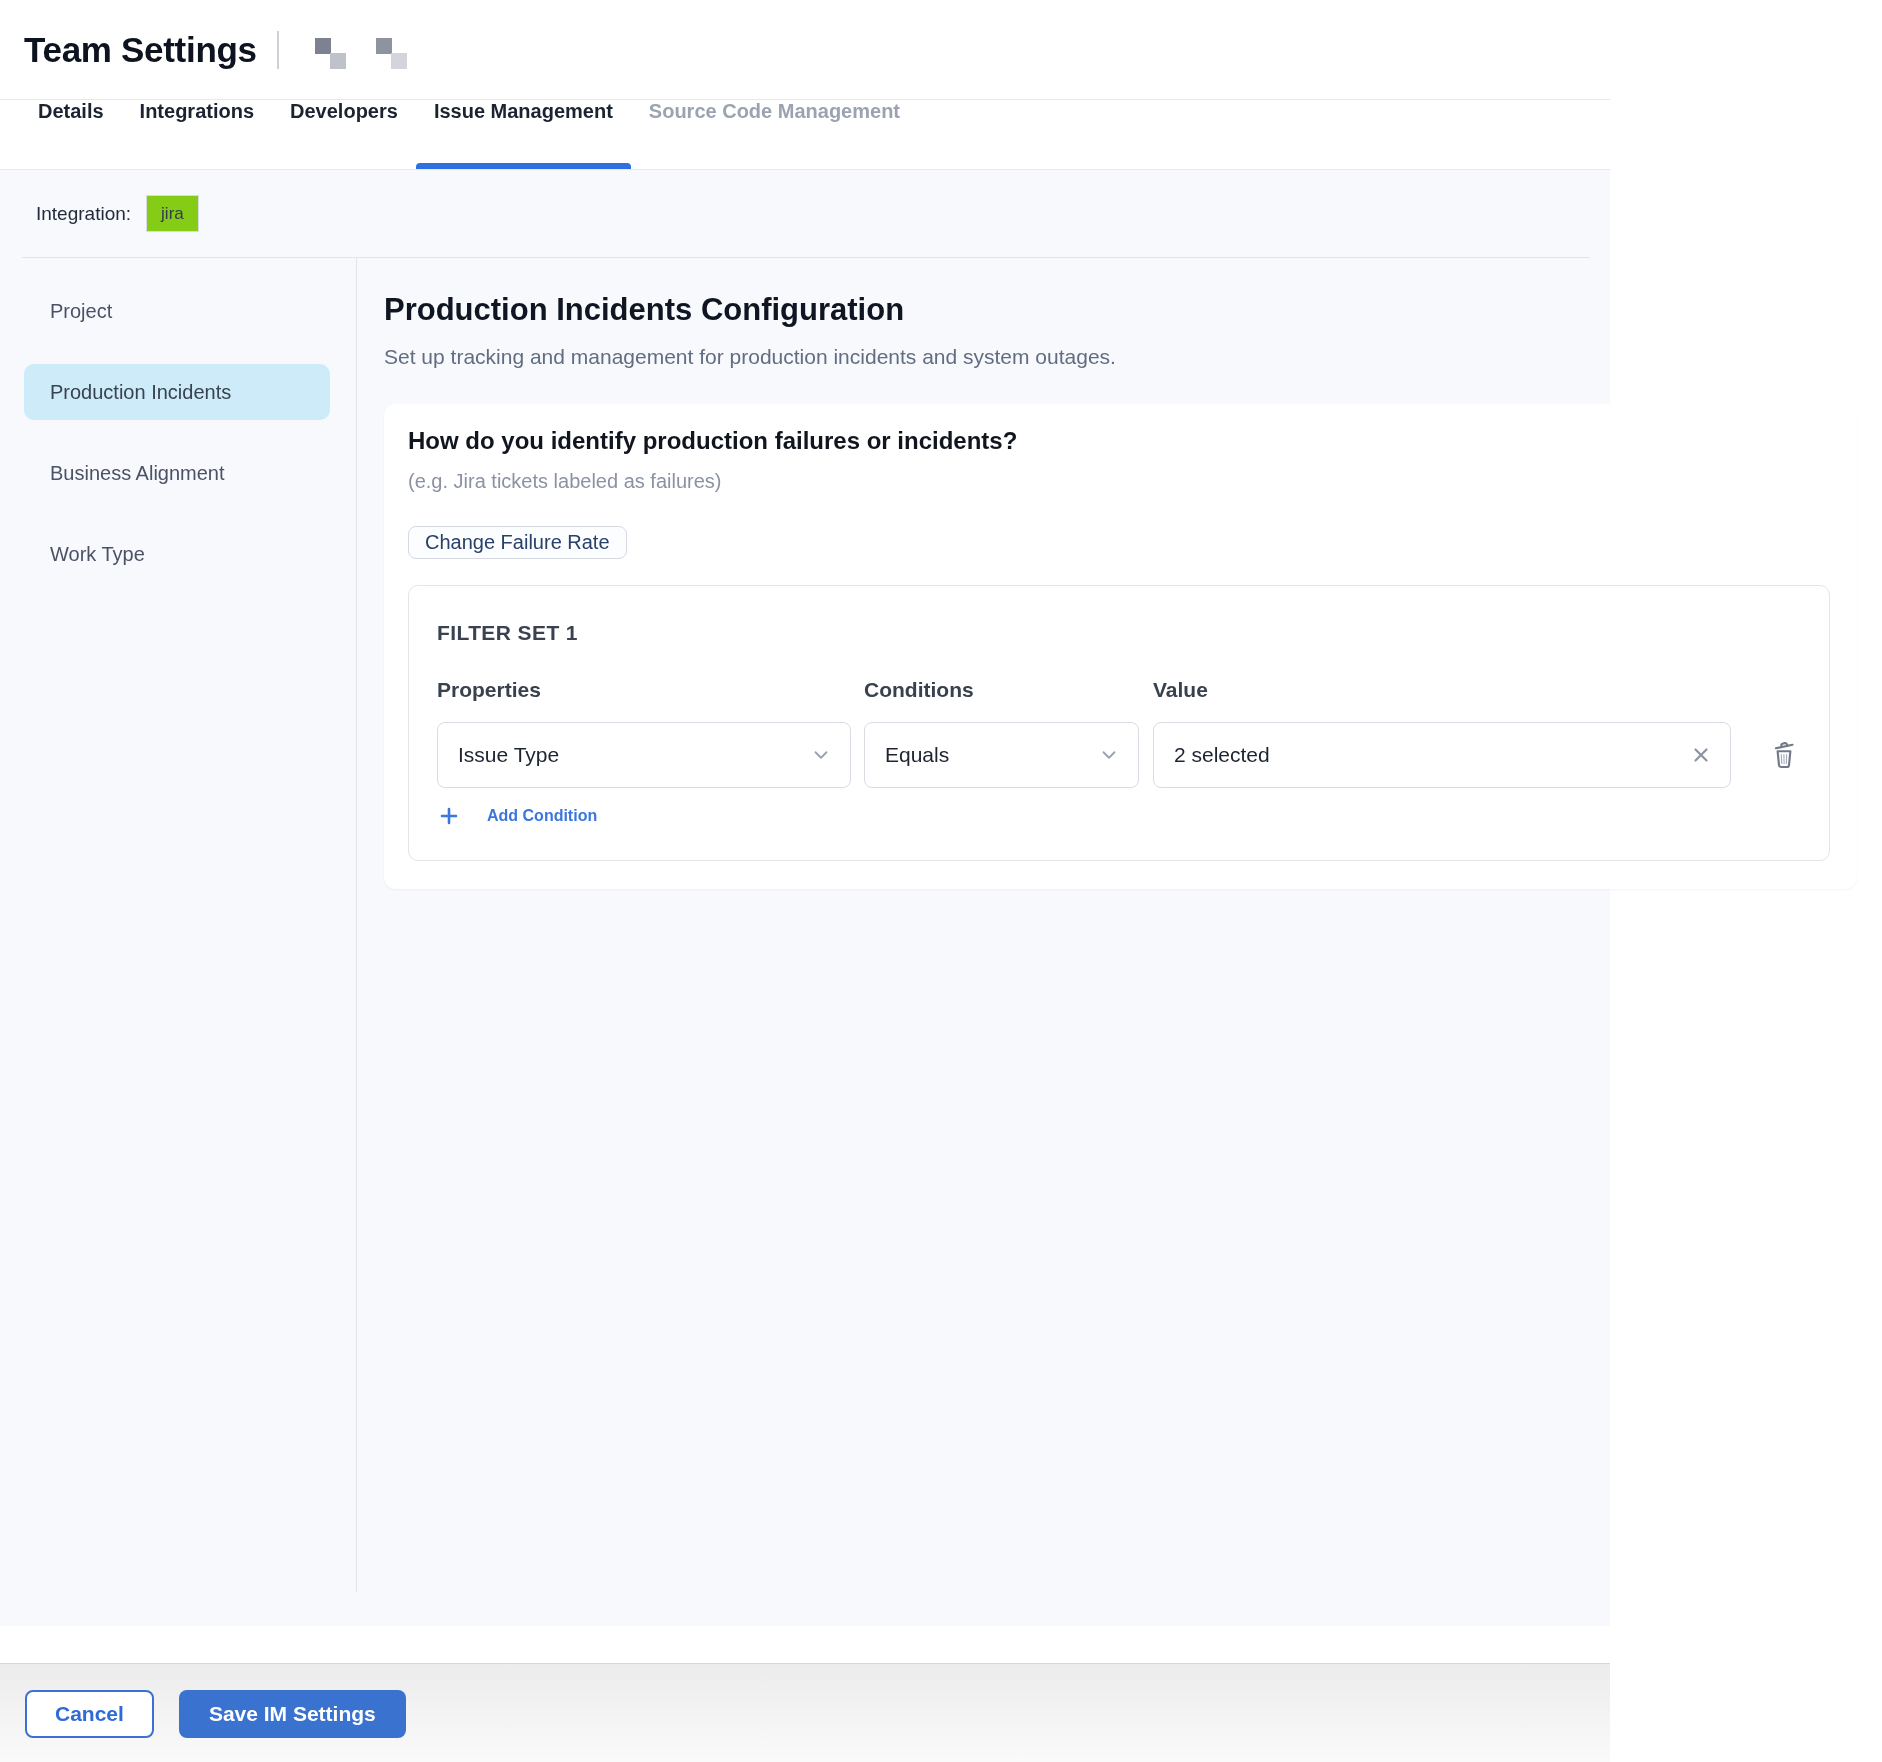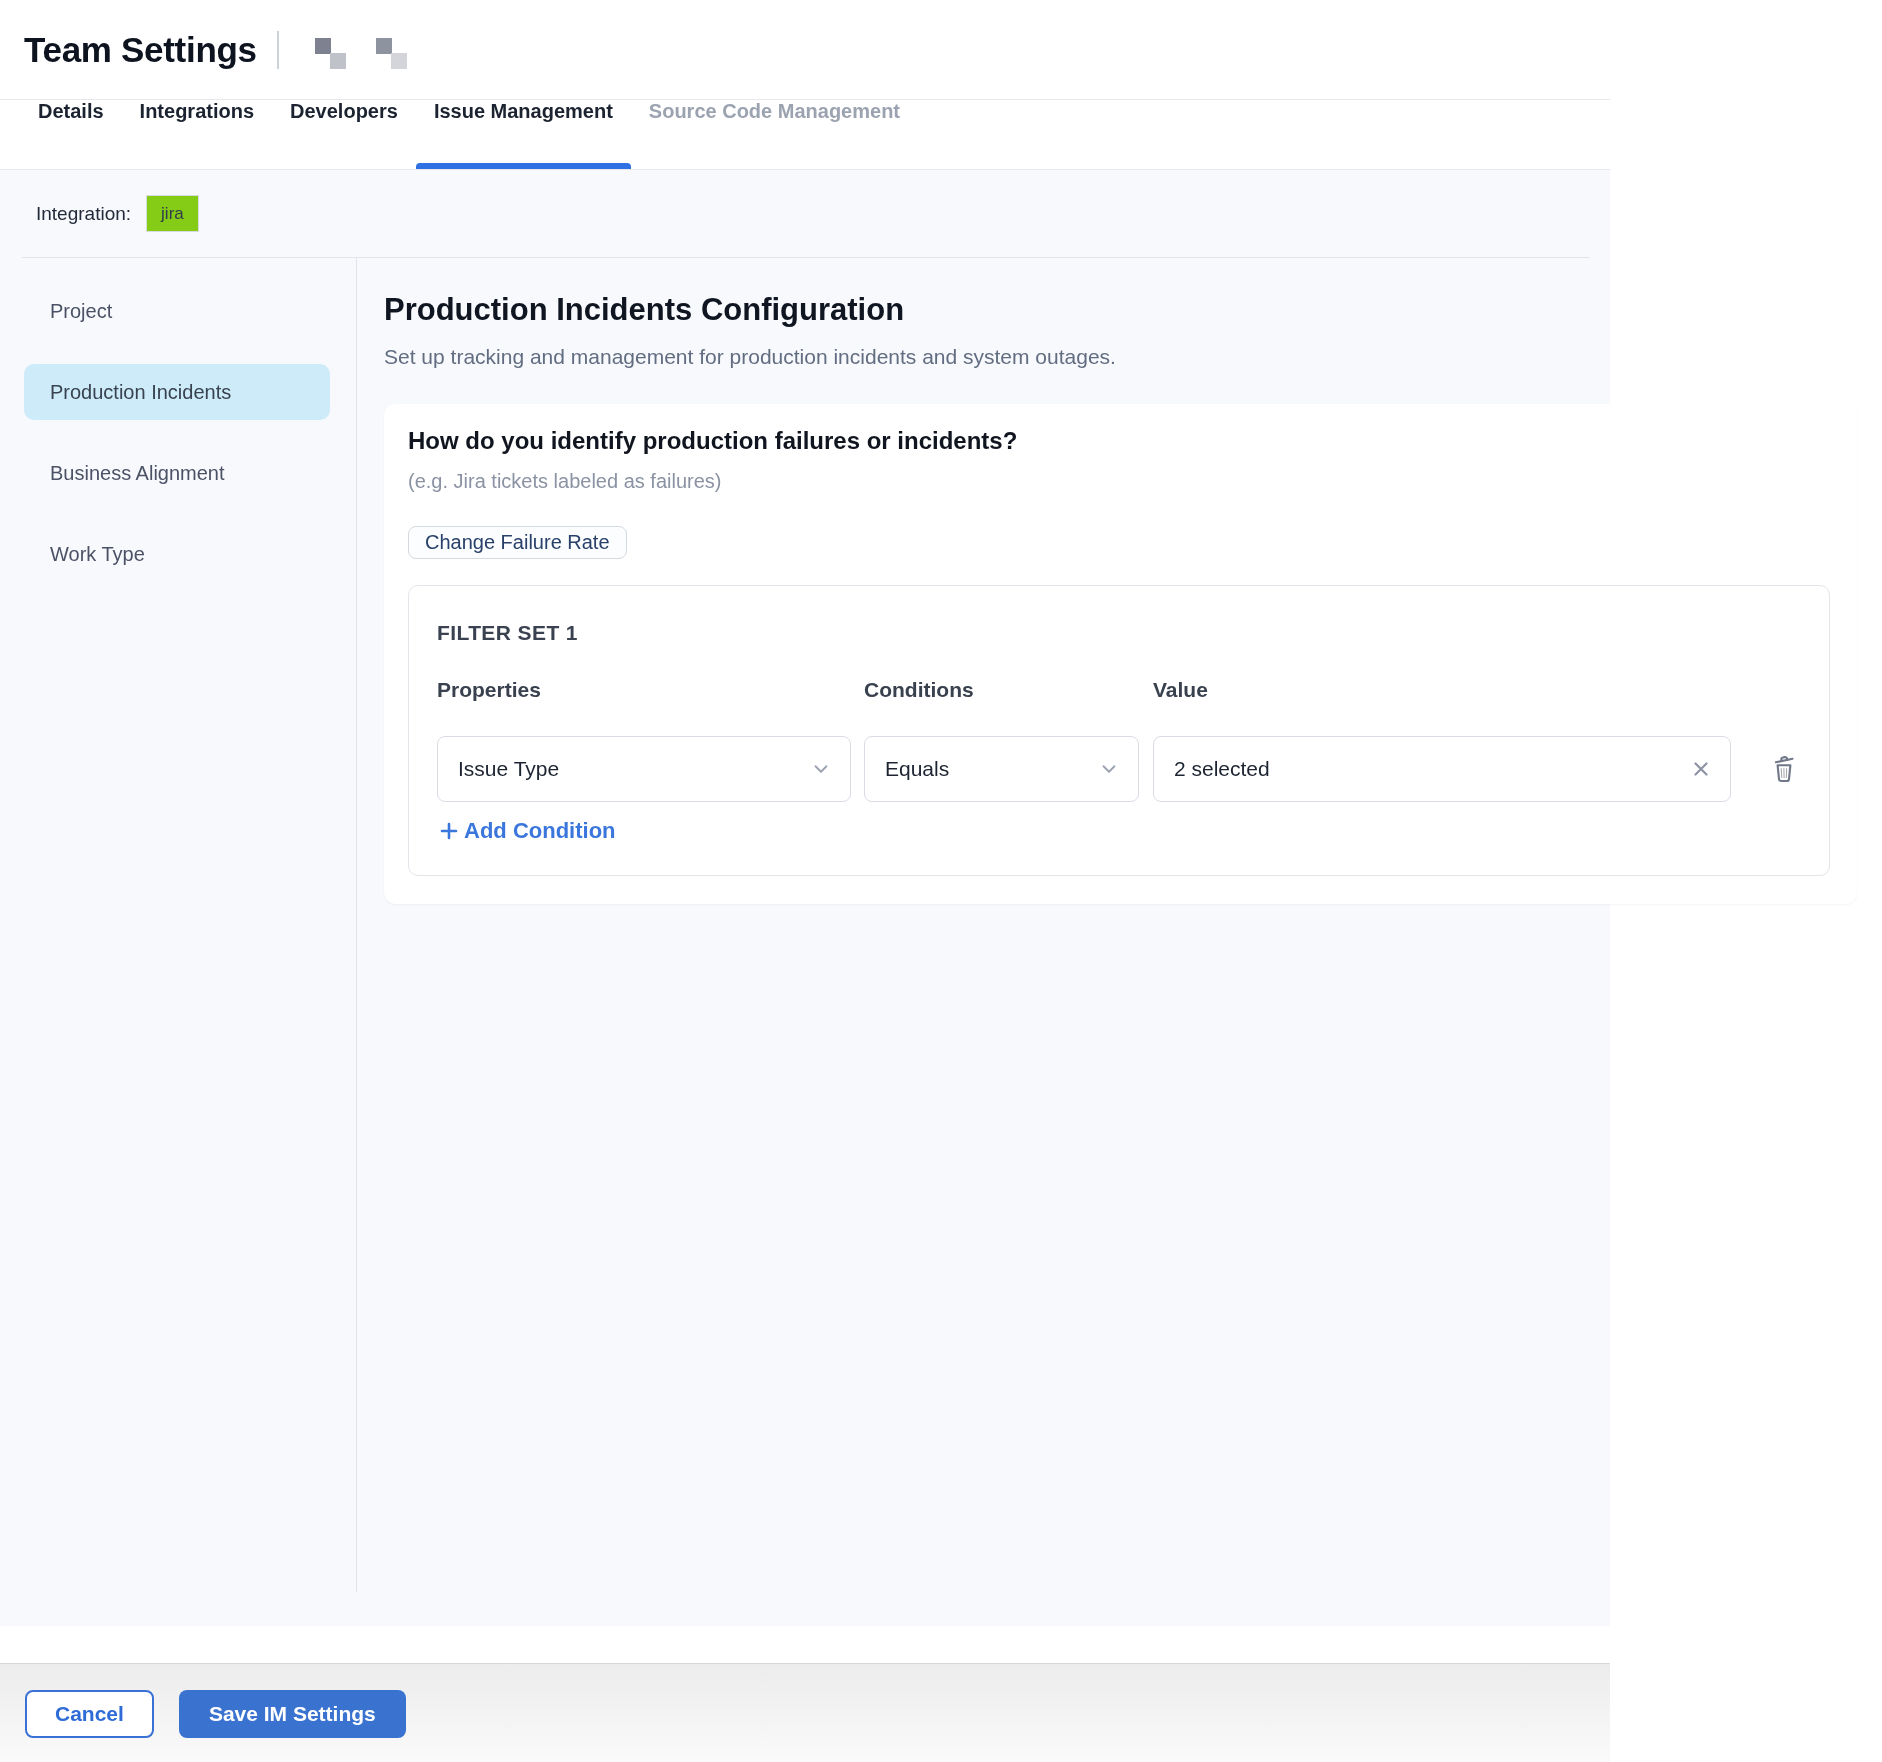--- a/index.html
+++ b/index.html
@@ -62,34 +62,34 @@
           border: 1px solid #d5d9e0; border-radius: 8px; background: #fbfdfe;
           font-size: 20px; font-weight: 500; color: #28406a; cursor: pointer; }
 
   .filter-box { margin-top: 26px; border: 1px solid #e2e5ea; border-radius: 10px;
           padding: 36px 28px 28px 28px; background: #fff; }
   .fs-title { font-size: 21px; line-height: 22px; font-weight: 700; color: #3a4150; letter-spacing: 0.4px; }
   .fs-headers { display: flex; margin-top: 34px; font-size: 21px; line-height: 24px; font-weight: 700; color: #39414f; }
   .fs-h-prop { width: 427px; flex: none; }
   .fs-h-cond { width: 289px; flex: none; }
   .fs-h-val { flex: 1; }
-  .fs-row { display: flex; align-items: center; margin-top: 34px; justify-content: flex-end; }
+  .fs-row { display: flex; align-items: center; margin-top: 20px; justify-content: flex-end; }
   .control { height: 66px; border: 1px solid #d9dde3; border-radius: 8px; background: #fff;
           display: flex; align-items: center; justify-content: space-between;
           padding: 0 18px 0 20px; font-size: 21px; color: #1d2431; cursor: pointer; }
   .control .label { white-space: nowrap; }
   .ctl-prop { width: 414px; margin-right: 13px; flex: none; }
   .ctl-cond { width: 275px; margin-right: 14px; flex: none; }
   .ctl-val  { width: 578px; flex: none; cursor: default; }
   .chev { flex: none; display: flex; align-items: center; }
   .clear-x { flex: none; display: flex; align-items: center; cursor: pointer; }
   .trash-btn { flex: none; margin-left: 36px; background: none; border: none; cursor: pointer;
           display: flex; align-items: center; padding: 0; }
-  .add-condition { margin-top: 16px; display: inline-flex; align-items: center; gap: 3px;
-          font-size: 22px; font-weight: 600; color: #3b76dd; cursor: pointer; background: none; border: none;
+  .add-condition { margin-top: 16px; display: inline-flex; align-items: center; gap: 26px;
+          font-size: 16px; font-weight: 600; color: #3b76dd; cursor: pointer; background: none; border: none;
           font-family: "Liberation Sans", sans-serif; }
 
   
   .white-strip { height: 37px; background: #fff; flex: none; }
   .footer { height: 99px; flex: none; border-top: 1px solid #d8d8d8;
           background: linear-gradient(#ececec, #fafafa); display: flex; align-items: flex-start;
           padding: 26px 0 0 25px; gap: 25px; }
   .btn { height: 48px; border-radius: 8px; font-size: 21px; font-weight: 600; cursor: pointer;
           font-family: "Liberation Sans", sans-serif; display: inline-flex; align-items: center; }
   .btn-cancel { padding: 0 28px; background: #fff; border: 2px solid #3a71d4; color: #2f6bd6; }

